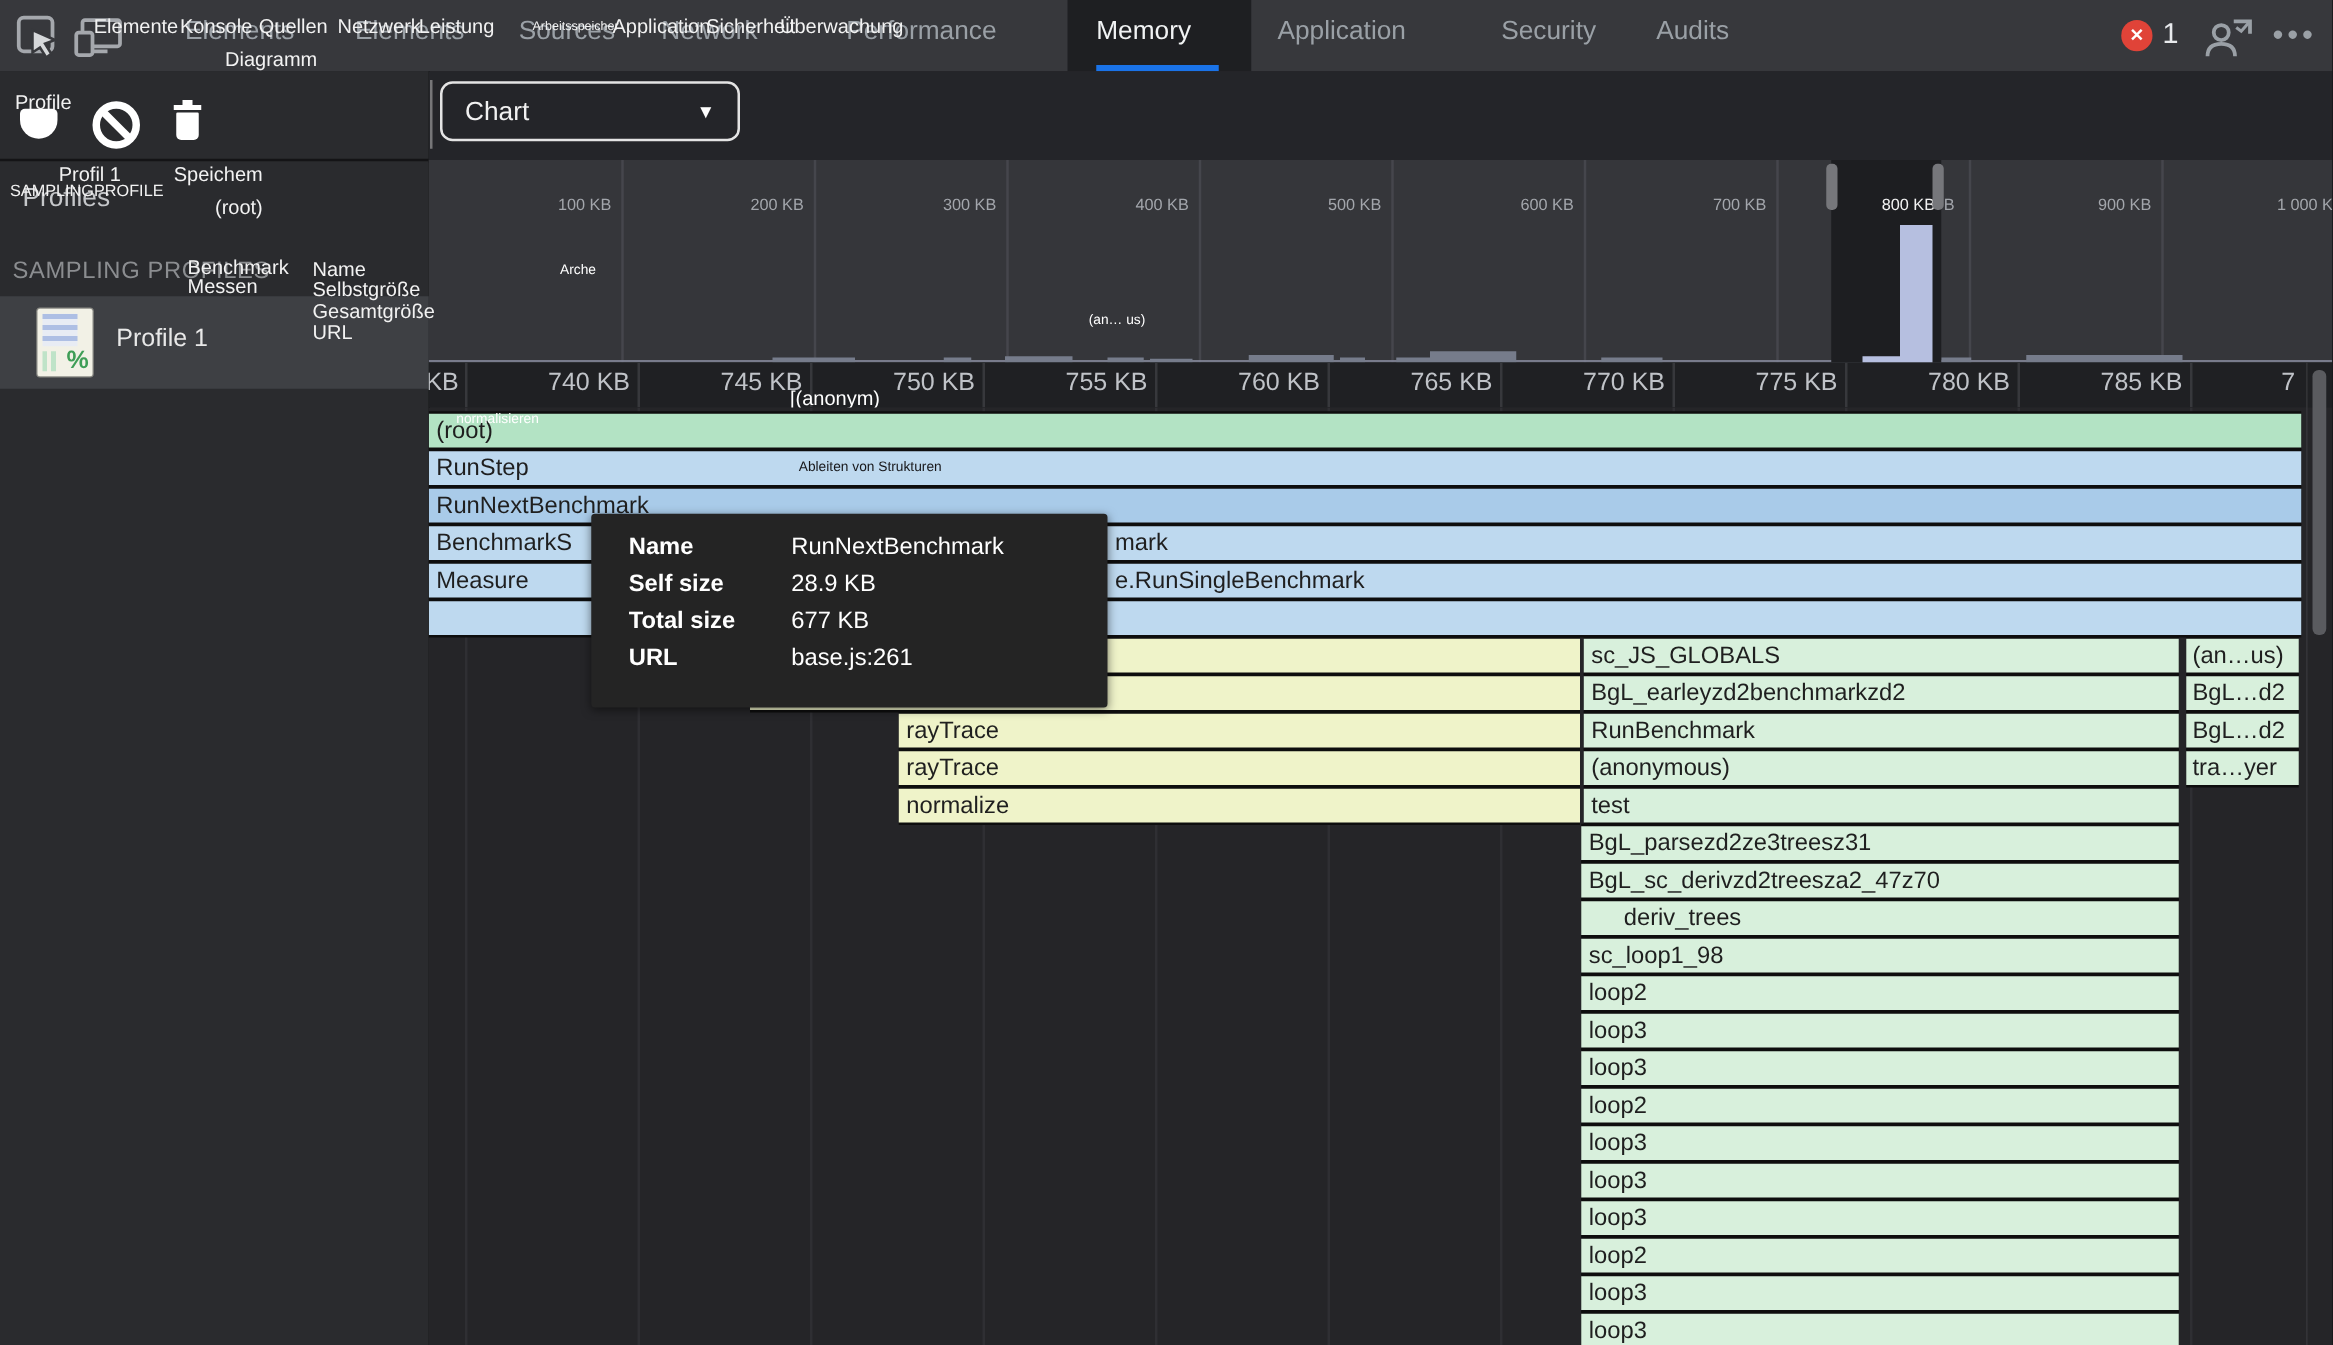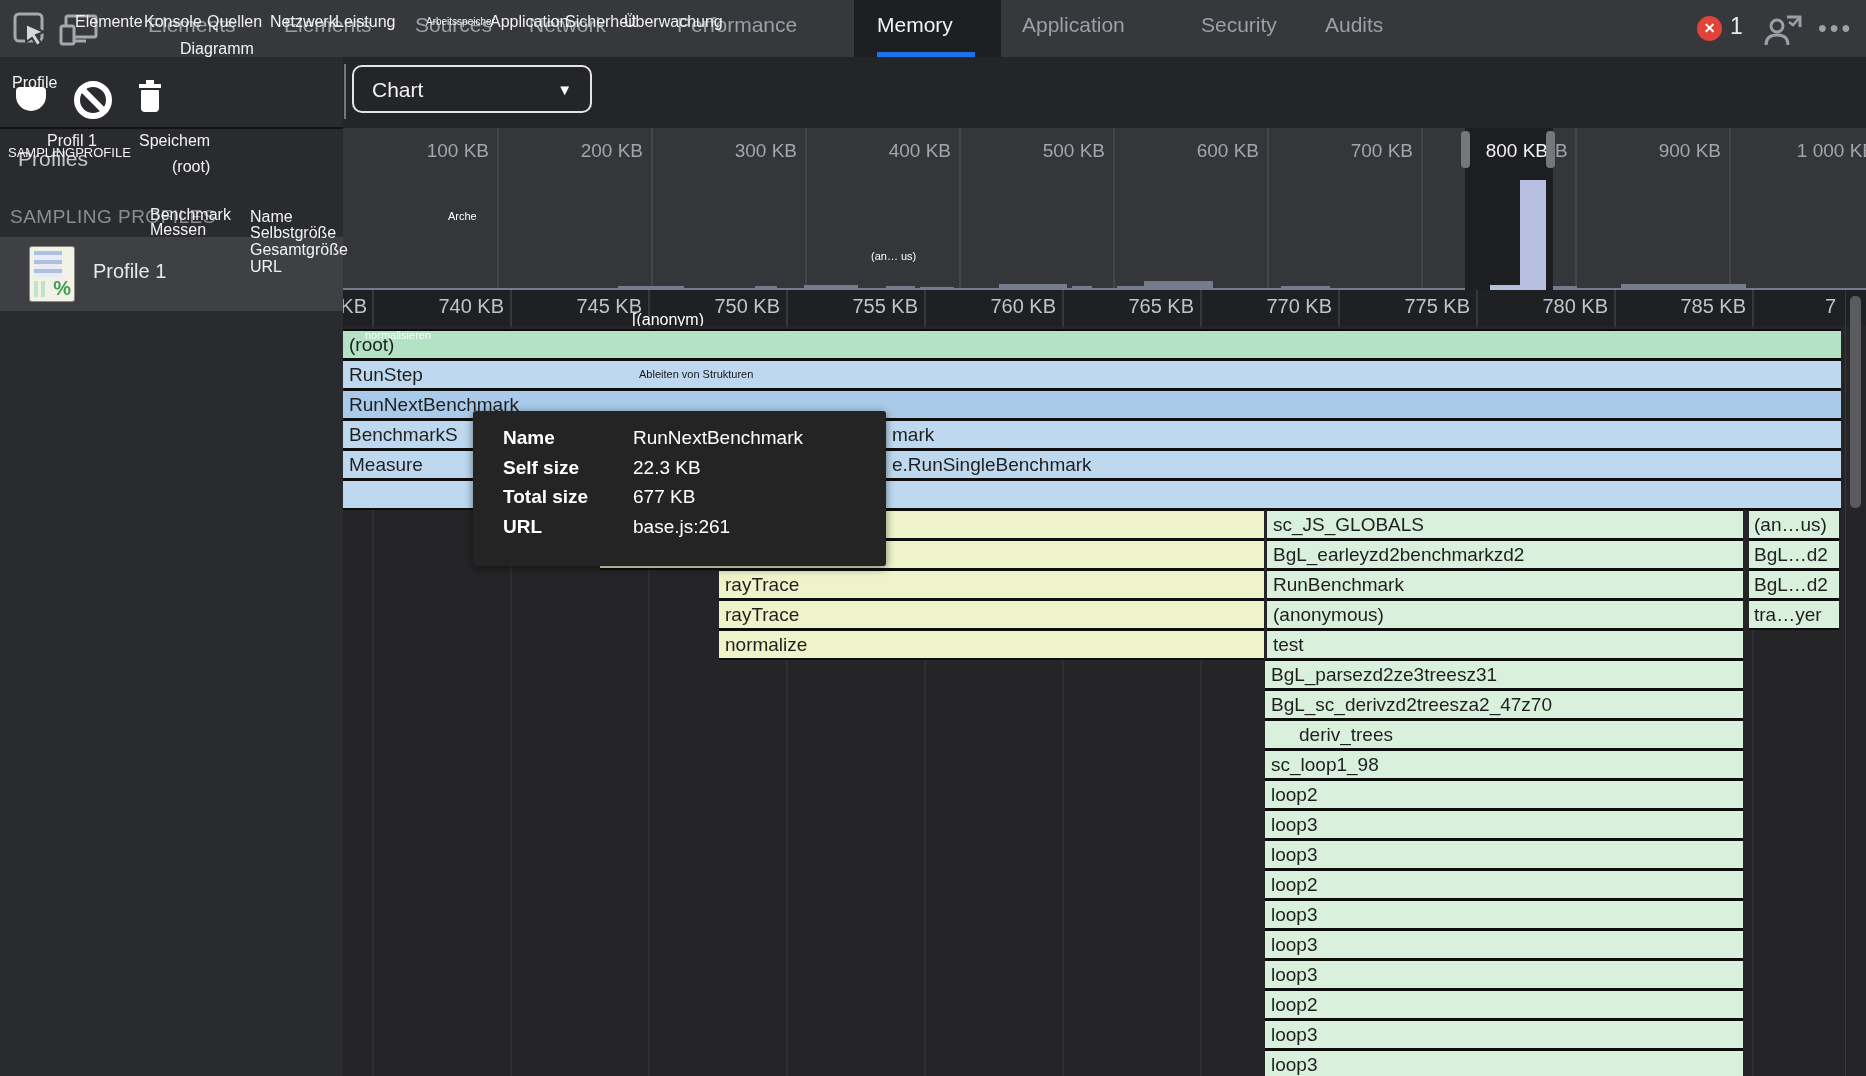--- a/index.html
+++ b/index.html
@@ -38,21 +38,21 @@
   .sheet-bars{left:4px;bottom:4px;width:14px;height:16px;
     background:repeating-linear-gradient(90deg,#bfe3c8 0 4px,#f2f1e6 4px 7px)}
   
   #maintb{left:343px;top:57px;width:1523px;height:71px;background:#242529;border-bottom:2px solid #151517}
   .select{left:9px;top:8px;width:240px;height:48px;border:2px solid #e4e4e4;border-radius:10px;color:#f1f1f1;
           font-size:21px;line-height:46px;padding-left:18px;box-sizing:border-box}
   .select-caret{right:18px;top:0;font-size:15px;line-height:46px;color:#fff}
   
   #overview{left:343px;top:128px;width:1523px;height:162px;background:#35363a;overflow:hidden}
   .ovgrid{top:0;width:2px;height:162px;background:#45464c}
-  .ovlabel{top:12px;width:150px;text-align:right;font-size:19px;color:#a3a6ac;white-space:nowrap}
+  .ovlabel{top:28px;width:150px;text-align:right;font-size:13px;color:#a3a6ac;white-space:nowrap}
   .ovbar{background:#767c8b}
   .ovbase{left:0;bottom:0;width:1523px;height:2px;background:#84879a;opacity:.85}
   .ovsel{top:0;height:162px;background:#1d1e21;z-index:2}
   .ovhandle{top:3px;width:9px;height:37px;background:#76777b;border-radius:4px;z-index:4}
   .ovlabel-sel{color:#f2f2f2;z-index:3}
   .lav{background:#b6bfe0;z-index:3}
   
   #scale{left:343px;top:290px;width:1523px;height:36px;background:#1f2023;overflow:hidden}
   .sclabel{top:5px;width:160px;text-align:right;font-size:20px;color:#c0c3c8;white-space:nowrap}
   .scgrid{top:0;width:2px;height:36px;background:#37383c}
@@ -373,21 +373,21 @@
         <div class="abs fbox" style="left: 922px; width: 478px; background: rgb(216, 240, 220);"></div>
         <div class="abs ftext" style="left: 928px;">loop3</div>
       </div>
       <div class="abs fwhite" style="left: 22px; top: 3px; font-size: 11px;">normalisieren</div>
     </div>
 
   <div id="tooltip" class="abs">
       <div class="abs tt-label" style="left: 30px; top: 16px;">Name</div>
       <div class="abs tt-value" style="left: 160px; top: 16px;">RunNextBenchmark</div>
       <div class="abs tt-label" style="left: 30px; top: 45.5px;">Self size</div>
-      <div class="abs tt-value" style="left: 160px; top: 45.5px;">22.3 KB</div>
+      <div class="abs tt-value" style="left: 160px; top: 45.5px;">28.9 KB</div>
       <div class="abs tt-label" style="left: 30px; top: 75px;">Total size</div>
       <div class="abs tt-value" style="left: 160px; top: 75px;">677 KB</div>
       <div class="abs tt-label" style="left: 30px; top: 104.5px;">URL</div>
       <div class="abs tt-value" style="left: 160px; top: 104.5px;">base.js:261</div>
     </div>
 
   <div id="vdivider" class="abs"></div>
   <div id="vthumb" class="abs"></div>
 </div>
 

